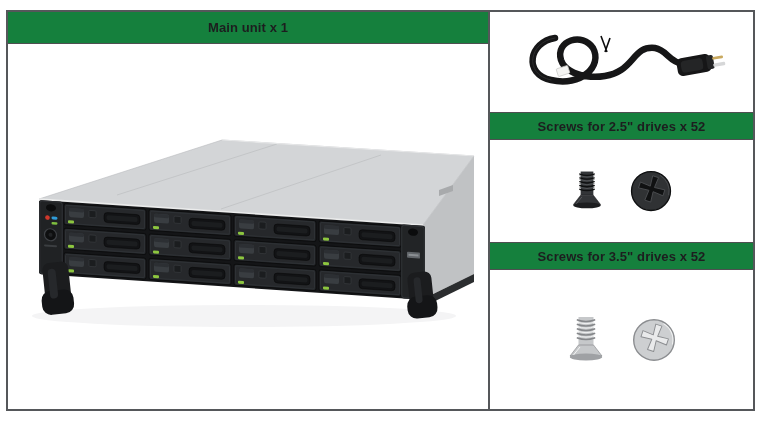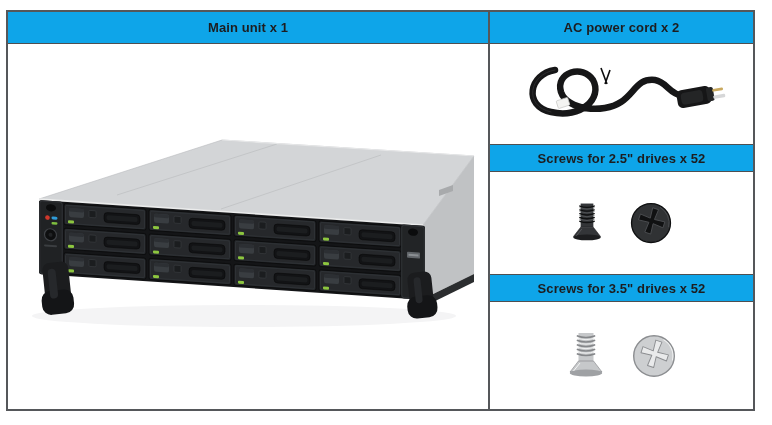--- a/index.html
+++ b/index.html
@@ -10,21 +10,21 @@
   .pkg-table{
     position:absolute;left:6px;top:10px;width:749px;height:401px;
     border:2px solid #55575a;display:flex;box-sizing:border-box;background:#ffffff;
   }
   .col-left{
     width:482px;border-right:2px solid #55575a;box-sizing:border-box;
     display:flex;flex-direction:column;
   }
   .col-right{flex:1;display:flex;flex-direction:column;}
   .hdr{
-    height:31px;flex:0 0 31px;background:#0ea5e9;
+    height:31px;flex:0 0 31px;background:#15803d;
     border-bottom:1px solid #4e4f51;
     display:flex;align-items:center;justify-content:center;
     font-weight:bold;font-size:13px;color:#1d1d1f;letter-spacing:0.1px;
   }
   .hdr.mid{border-top:1px solid #4e4f51;height:26px;flex:0 0 26px;}
   .cell{
     background:#ffffff;display:flex;align-items:center;justify-content:center;
     overflow:hidden;
   }
   .cell-main{flex:1;}
@@ -121,23 +121,20 @@
             <rect x="400" y="228" width="24" height="40" rx="7" fill="#1b1c1e"></rect>
             <rect x="397" y="252" width="30" height="22" rx="9" fill="#141517"></rect>
             <rect x="406" y="233" width="7" height="26" rx="3.5" fill="#26282b"></rect>
           </g>
         </svg>
       </div>
     </div>
 
     <div class="col-right">
 
-      <div class="hdr">
-        <span>AC power cord x 2</span>
-      </div>
       <div class="cell cell-cord">
         <svg viewBox="0 0 210 88" width="210" height="88" aria-hidden="true">
           <path d="M38,20 C12,24 6,56 34,62 C64,69 86,48 76,30 C66,14 38,22 44,42 C50,60 86,64 104,52 C118,43 120,28 138,30 C150,32 152,44 166,46" fill="none" stroke="#161617" stroke-width="6.5" stroke-linecap="round"></path>
           <path d="M38,20 C12,24 6,56 34,62" fill="none" stroke="#2d2d2e" stroke-width="1" stroke-linecap="round"></path>
           <path d="M84,18 l6,16 M93,20 l-5,14" stroke="#0d0d0e" stroke-width="1.6"></path>
           <rect x="40" y="49" width="12" height="8" rx="1" fill="#f4f4f2" stroke="#c9c9c6" stroke-width="0.7" transform="rotate(-18 46 53)"></rect>
           <g transform="rotate(-10 177 47)">
             <rect x="160" y="38" width="34" height="18" rx="5" fill="#161617"></rect>
             <rect x="164" y="41" width="22" height="12" rx="4" fill="#242526"></rect>
             <rect x="190" y="40" width="7" height="14" rx="2" fill="#232425"></rect>

